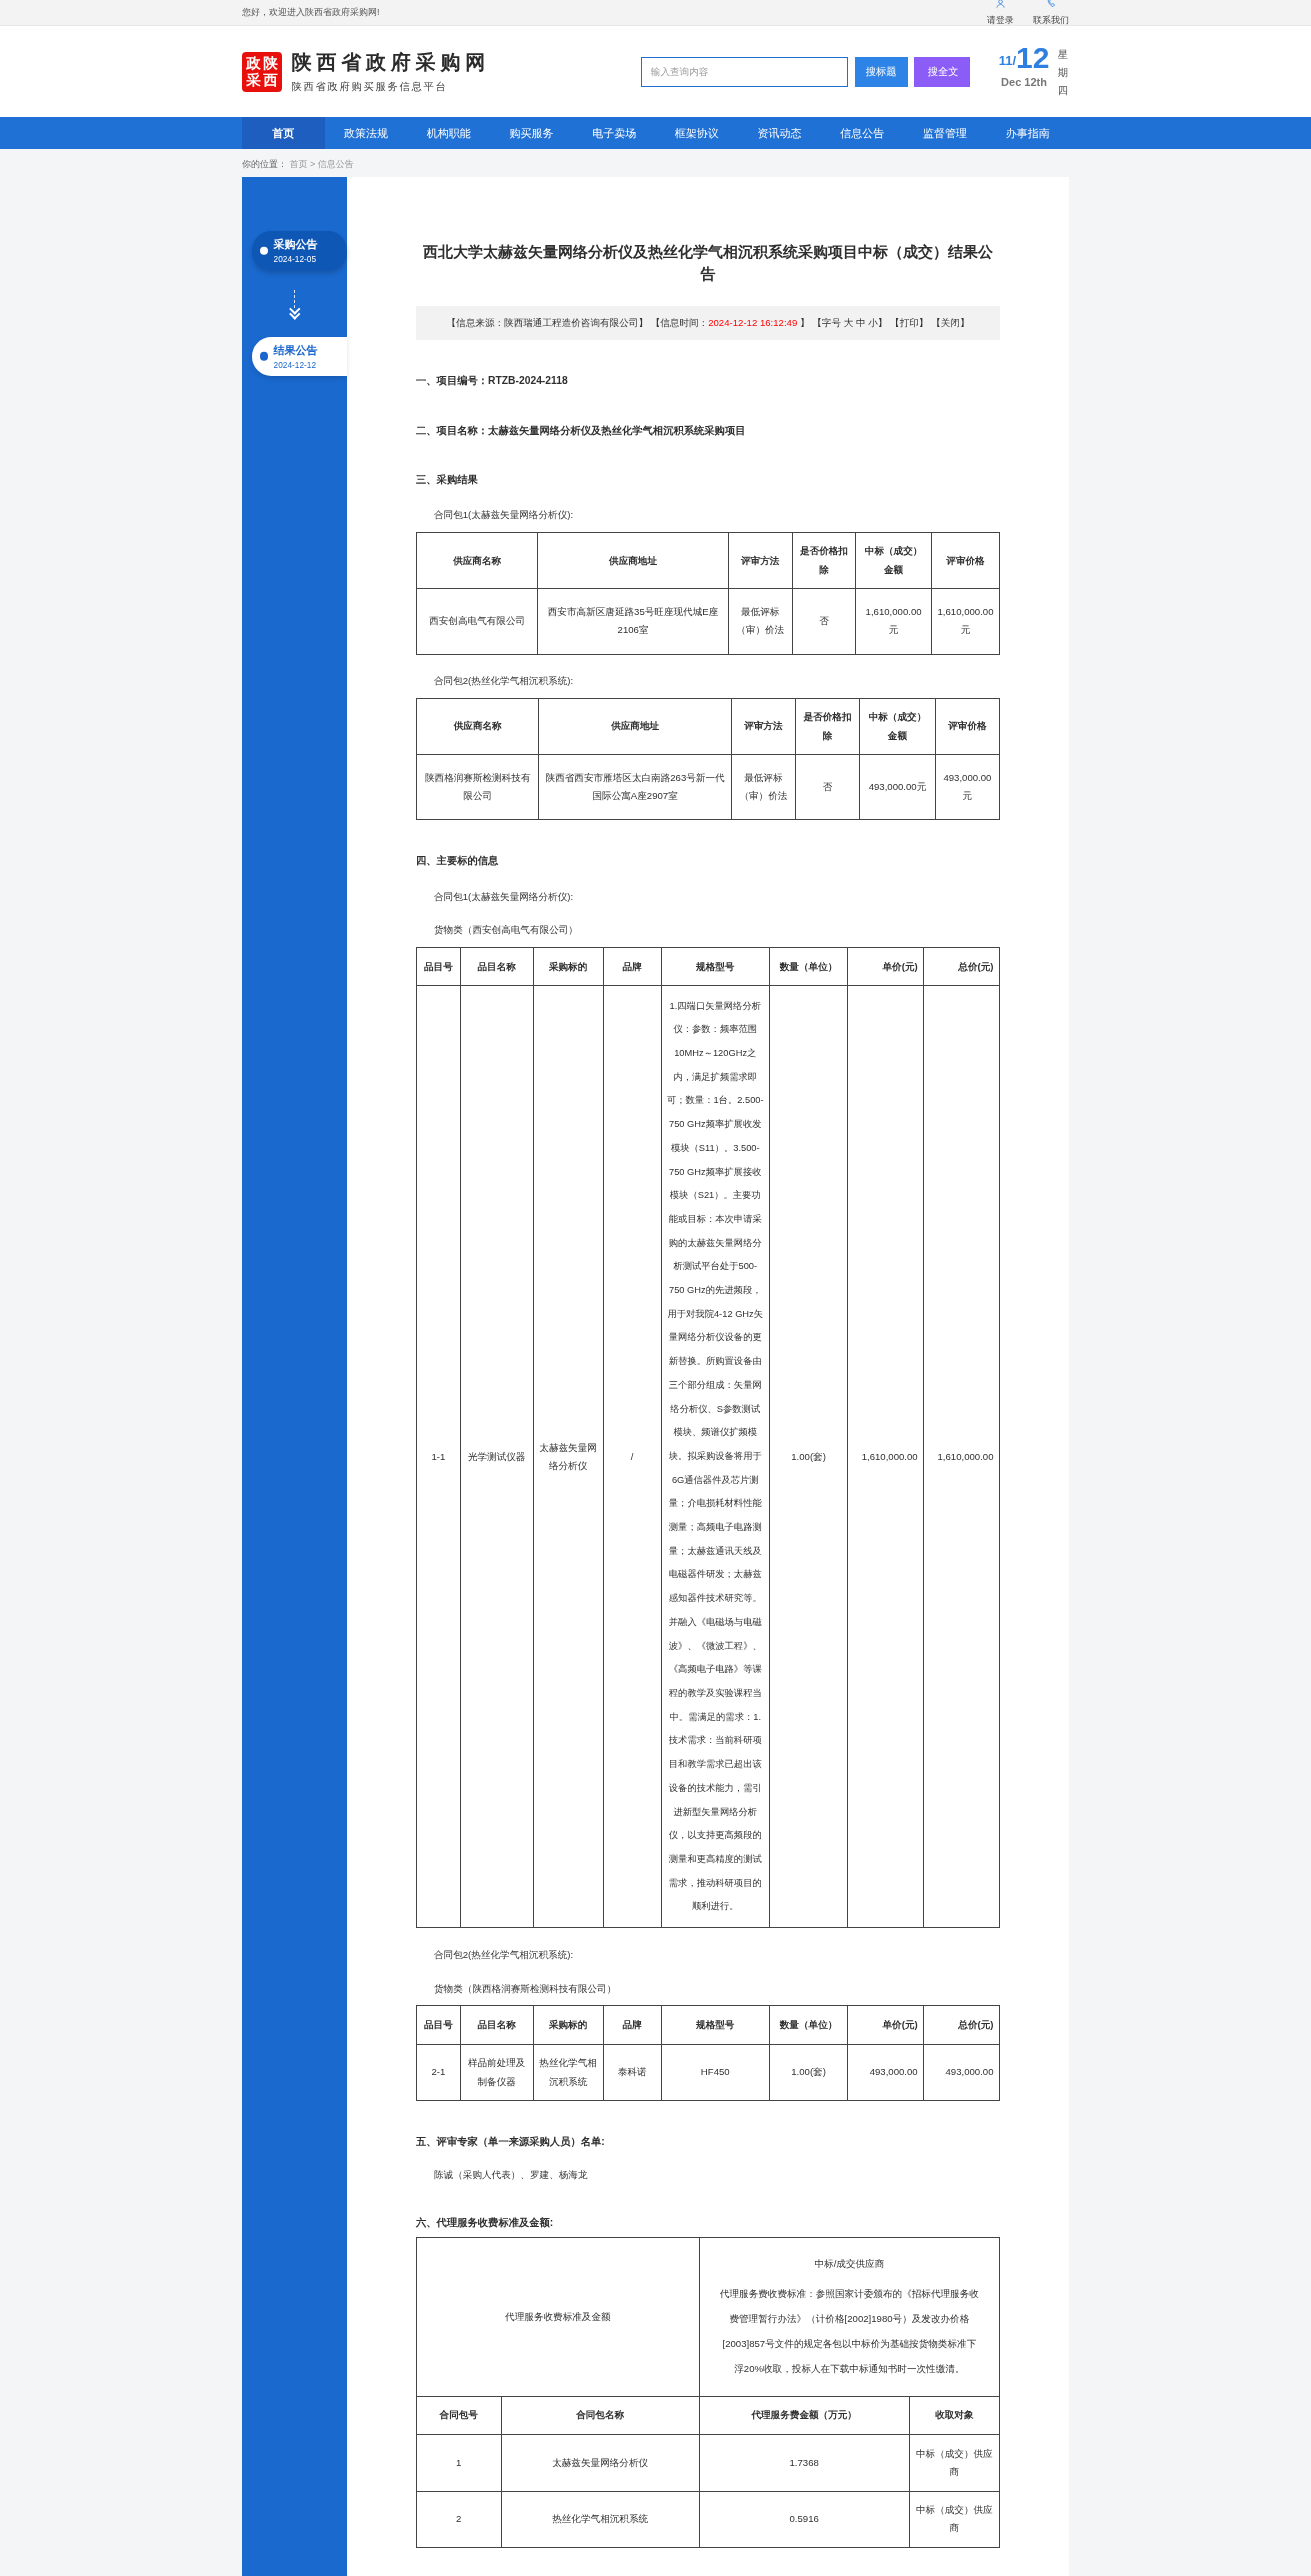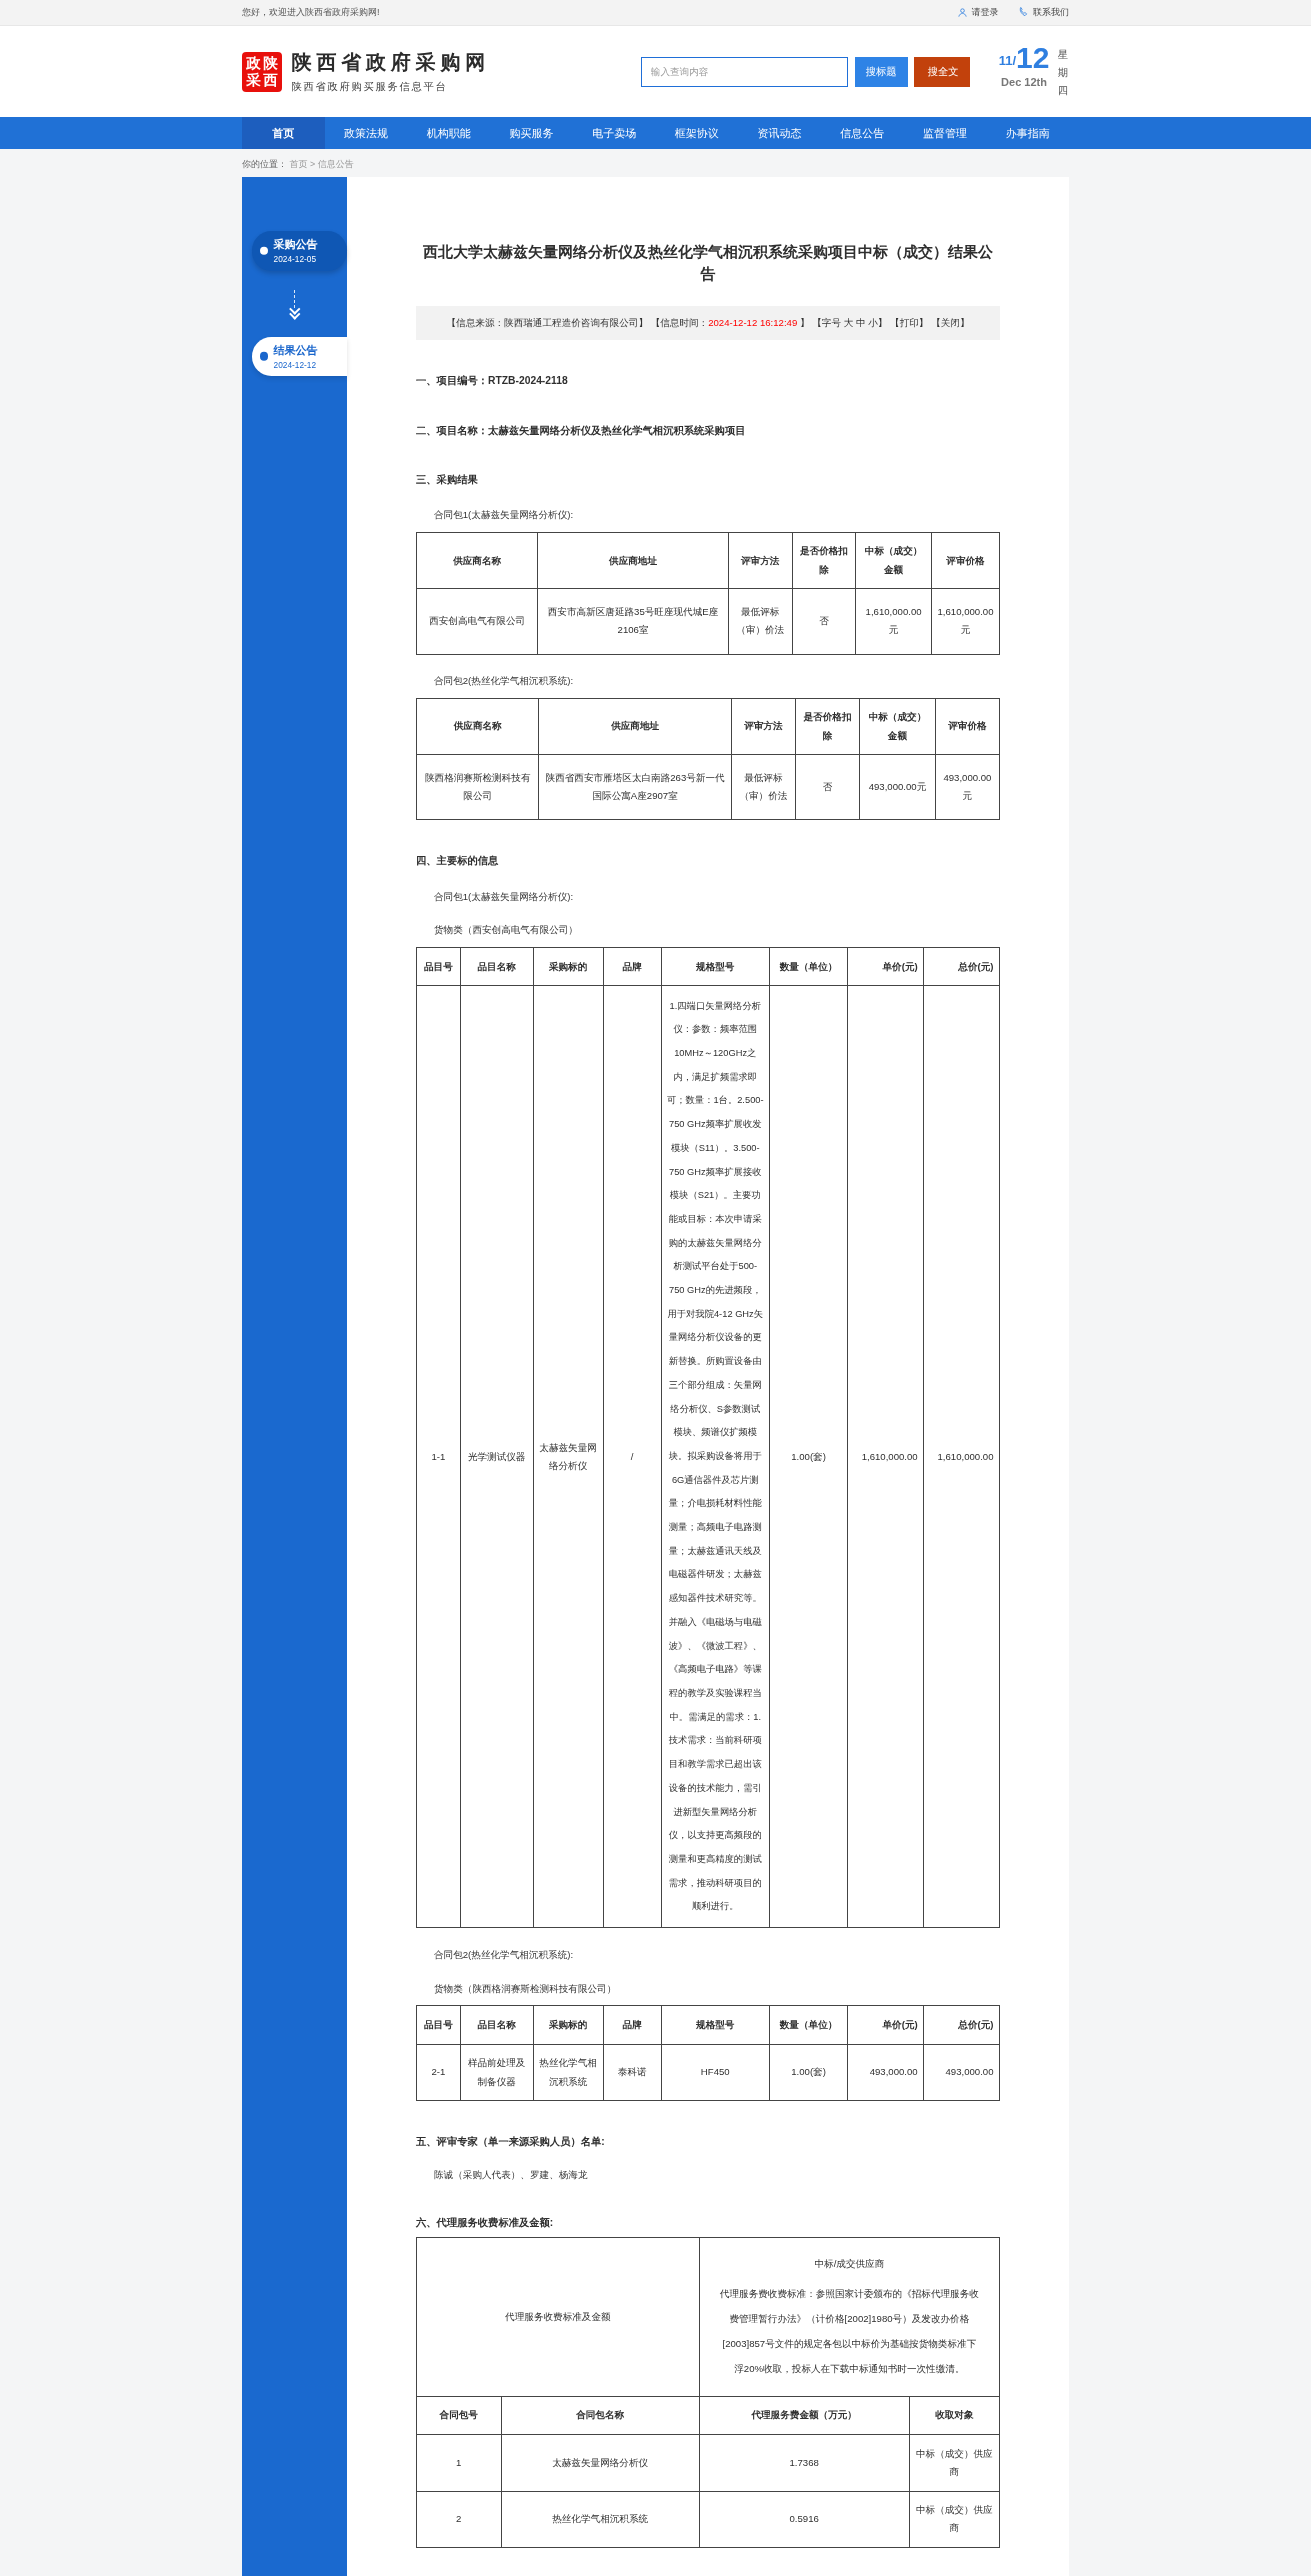--- a/index.html
+++ b/index.html
@@ -3,37 +3,37 @@
 <meta charset="utf-8">
 <style>
   * { box-sizing: border-box; margin: 0; padding: 0; }
   body { background:#f4f5f6; font-family:"Liberation Sans","DejaVu Sans",sans-serif; color:#333; }
   .container { width:827px; margin:0 auto; }
 
   
   .topbar { background:#f3f3f3; border-bottom:0.7px solid #e7e7e7; height:26px; font-size:9px; color:#555; }
   .topbar .container { display:flex; align-items:center; justify-content:space-between; height:100%; }
   .topbar-right { display:flex; align-items:center; gap:19.3px; }
-  .topbar-link { display:flex; align-items:center; gap:4.1px; color:#444; cursor:pointer; }
+  .topbar-link { display:flex; align-items:center; gap:4.1px; color:#444; cursor:pointer;flex-direction:column; }
   .mini-icon { width:11px; height:11px; fill:none; stroke:#2f7fe0; stroke-width:1.8; }
 
   
   .header { background:#fff; }
   .header .container { display:flex; align-items:center; height:91px; }
   .logo-seal { width:40px; height:40px; background:#e8100c; border-radius:4.1px; display:grid; grid-template-columns:1fr 1fr; place-items:center; padding:2.8px; flex-shrink:0; }
   .logo-seal span { color:#fff; font-weight:bold; font-size:14.5px; line-height:1; }
   .brand { margin-left:9.6px; }
   .brand-title { font-size:20px; font-weight:bold; color:#2b2b2b; letter-spacing:4.8px; }
   .brand-sub { font-size:10.3px; color:#3c3c3c; letter-spacing:1.7px; margin-top:4.8px; }
   .search-area { margin-left:auto; display:flex; align-items:center; }
   .search-input { width:207px; height:30px; border:1.4px solid #1f6fd8; padding:0 8.3px; font-size:9.6px; color:#333; outline:none; }
   .search-input::placeholder { color:#9a9a9a; }
   .search-btn { height:30px; padding:0 11px; border:none; color:#fff; font-size:10.3px; cursor:pointer; margin-left:6.2px; }
   .btn-title { background:#2e83e6; }
-  .btn-full { background:#c2410c;padding-left:14px; }
+  .btn-full { background:#8b5cf6;padding-left:14px; }
   .date-widget { display:flex; margin-left:29px; align-items:flex-start; }
   .date-nums { text-align:center; }
   .date-line1 { color:#2f7fe0; font-weight:bold; display:flex; align-items:flex-start; justify-content:center; }
   .date-small { font-size:13px; margin-top:9.6px; }
   .date-big { font-size:30px; line-height:1; }
   .date-en { font-size:11px; font-weight:bold; color:#777; margin-top:2.8px; }
   .weekday { width:1.1em; font-size:10.3px; color:#555; line-height:1.75; margin-left:8.3px; word-break:break-all; margin-top:2.8px; }
 
   
   .nav { background:#2071d6; height:32px; }

